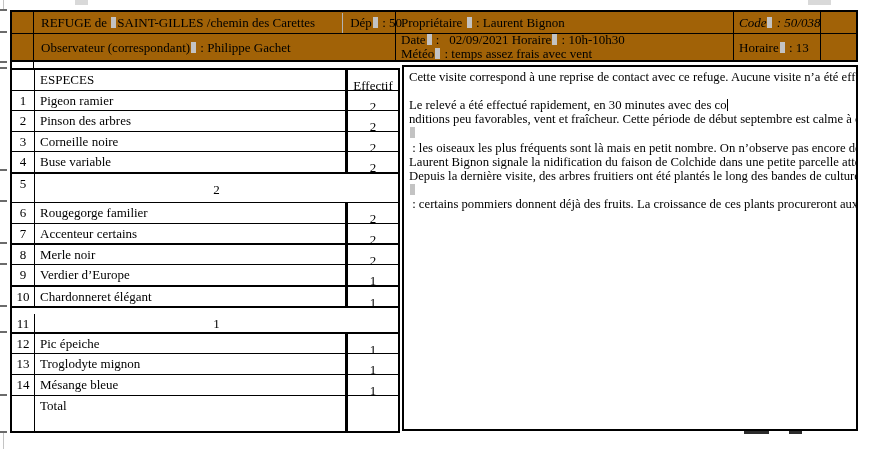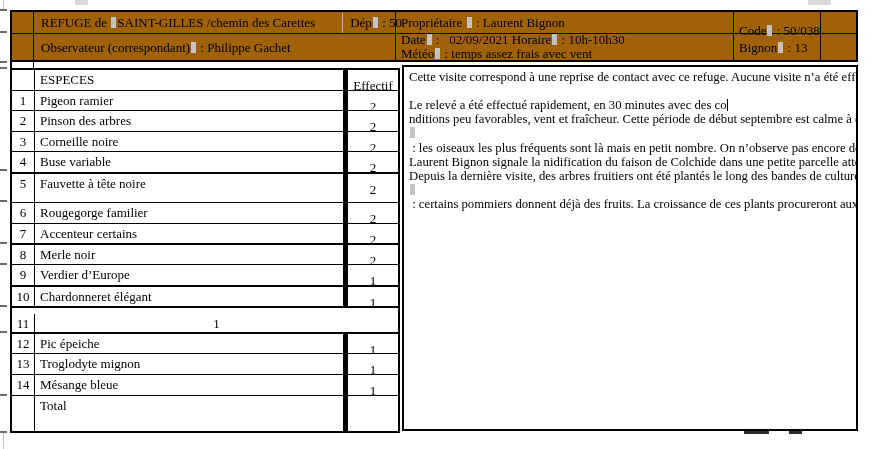--- a/index.html
+++ b/index.html
@@ -36,21 +36,21 @@
     border:2px solid #000;box-sizing:border-box;background:#fff;
     display:flex;flex-direction:column;
     font-size:13px;
   }
   .sp-row{display:flex;box-sizing:border-box;border-top:0 solid #000;}
   .sp-num{
     width:23px;box-sizing:border-box;border-right:1px solid #000;
     text-align:center;padding-top:2px;flex:none;
   }
   .sp-name{
-    width:313px;box-sizing:border-box;border-right:5px solid #000000;
+    width:313px;box-sizing:border-box;border-right:3px solid #000000;
     padding:2px 0 0 5px;flex:none;white-space:nowrap;overflow:hidden;
   }
   .sp-count{flex:1;text-align:center;padding-top:8px;}
   
   #report-panel{
     left:402px;top:65px;width:456px;height:366px;
     border:2px solid #000;box-sizing:border-box;background:#fff;
     padding:3px 6px 0 5px;overflow:hidden;
   }
   .para{
@@ -99,32 +99,32 @@
   <div class="hl" style="top:21px;"></div>
   <div class="vl-gray" style="left:330px;top:1px;height:20px;"></div>
 
   <div class="h-cell" style="left:22px;top:0;width:361px;height:21px;justify-content:space-between;padding:0 7px;">
     <span><span class="seg">REFUGE de </span><span class="fmark"></span><span class="seg">SAINT-GILLES /chemin des Carettes</span></span>
     <span><span class="seg">Dép</span><span class="fmark"></span><span class="seg"> : 50</span></span>
   </div>
   <div class="h-cell" style="left:384px;top:0;width:337px;height:21px;padding-left:5px;">
     <span><span class="seg">Propriétaire </span><span class="fmark"></span><span class="seg"> : Laurent Bignon</span></span>
   </div>
-  <div class="h-cell" style="left:722px;top:8px;width:86px;height:21px;padding-left:5px;">
+  <div class="h-cell" style="left:722px;top:0;width:86px;height:21px;padding-left:5px;font-style:italic;">
     <span><span class="seg">Code</span><span class="fmark"></span><span class="seg"> : 50/038</span></span>
   </div>
   <div class="h-cell" style="left:22px;top:22px;width:361px;height:26px;padding:0 7px;">
     <span><span class="seg">Observateur (correspondant)</span><span class="fmark"></span><span class="seg"> : Philippe Gachet</span></span>
   </div>
   <div class="h-cell" style="left:384px;top:22px;width:337px;height:26px;padding-left:5px;flex-direction:column;align-items:flex-start;justify-content:center;line-height:14px;">
     <span><span class="seg">Date</span><span class="fmark"></span><span class="seg"> :   02/09/2021 Horaire</span><span class="fmark"></span><span class="seg"> : 10h-10h30</span></span>
     <span><span class="seg">Météo</span><span class="fmark"></span><span class="seg"> : temps assez frais avec vent</span></span>
   </div>
   <div class="h-cell" style="left:722px;top:22px;width:86px;height:26px;padding-left:5px;">
-    <span><span class="seg">Bignon</span><span class="fmark"></span><span class="seg"> : 13</span></span>
+    <span><span class="seg">Horaire</span><span class="fmark"></span><span class="seg"> : 13</span></span>
   </div>
 </div>
 
 <div class="abs" id="species-table">
   <div class="sp-row" style="height:20px;">
     <div class="sp-num"></div>
     <div class="sp-name">ESPECES</div>
     <div class="sp-count">Effectif</div>
   </div>
   <div id="species-rows-host">
@@ -143,21 +143,20 @@
         <div class="sp-name">Corneille noire</div>
         <div class="sp-count">2</div>
       </div>
       <div class="sp-row" style="height: 21px; border-top-width: 1px;">
         <div class="sp-num">4</div>
         <div class="sp-name">Buse variable</div>
         <div class="sp-count">2</div>
       </div>
       <div class="sp-row" style="height: 30px; border-top-width: 2px;">
         <div class="sp-num">5</div>
-        <div class="sp-name">Fauvette à tête noire</div>
         <div class="sp-count">2</div>
       </div>
       <div class="sp-row" style="height: 21px; border-top-width: 1px;">
         <div class="sp-num">6</div>
         <div class="sp-name">Rougegorge familier</div>
         <div class="sp-count">2</div>
       </div>
       <div class="sp-row" style="height: 20px; border-top-width: 1px;">
         <div class="sp-num">7</div>
         <div class="sp-name">Accenteur certains</div>

